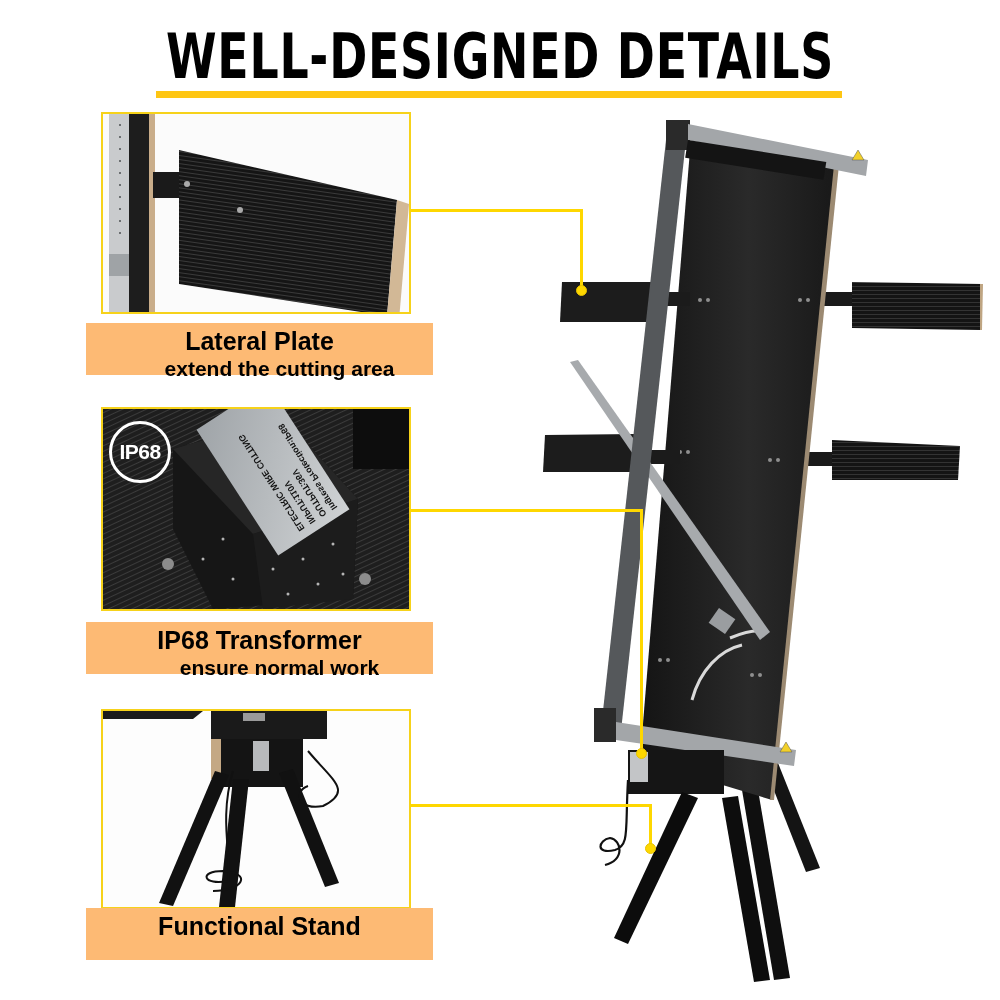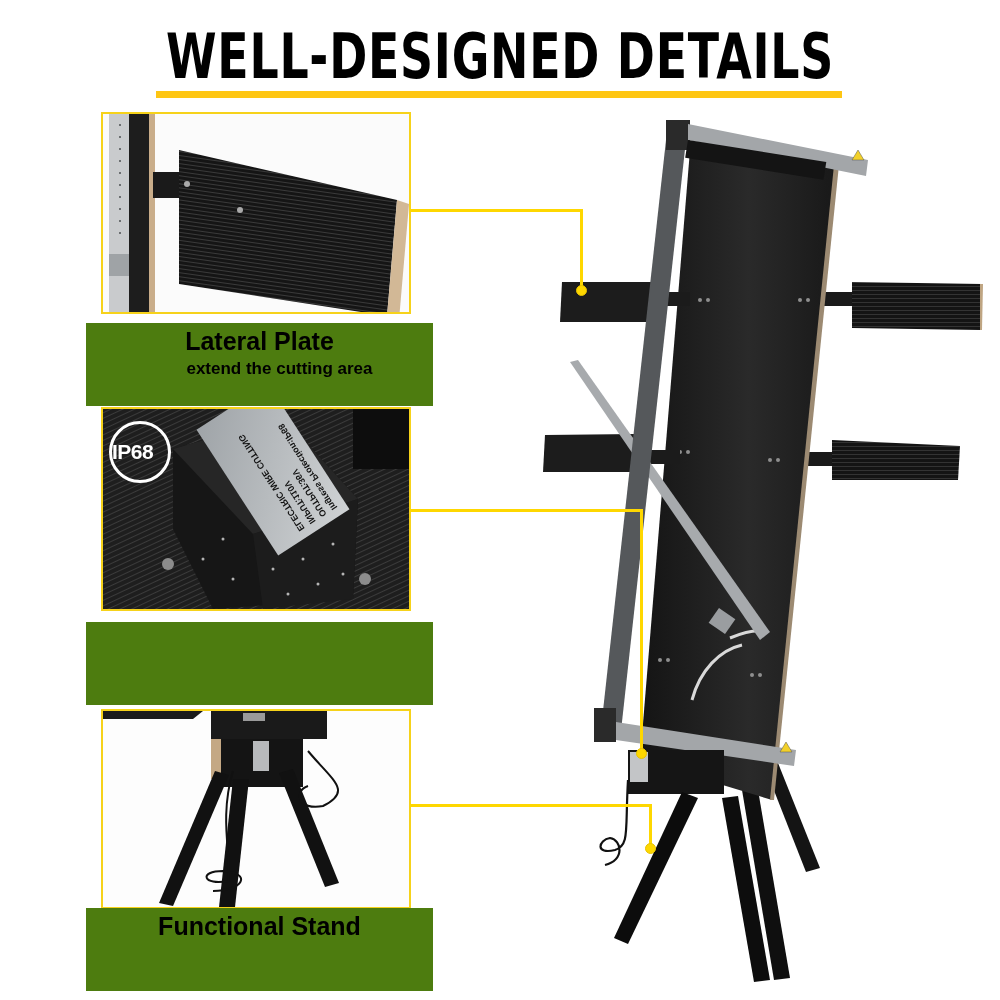--- a/index.html
+++ b/index.html
@@ -17,36 +17,36 @@
     .title-bar {
       position: absolute; left: 156px; top: 91px; width: 686px; height: 7px;
       background: #fec613;
     }
 
     .frame {
       position: absolute; left: 101px; width: 310px;
       border: 2px solid #f6d21a; overflow: hidden; background: #fff;
     }
     .caption {
-      position: absolute; left: 86px; width: 347px; height: 83px;
-      background: #4d7c0f; text-align: center; color: #000;
+      position: absolute; left: 86px; width: 347px; height: 52px;
+      background: #fdba74; text-align: center; color: #000;
     }
     .caption .c1 { font-weight: bold; font-size: 25px; line-height: 28px; padding-top: 4px; }
-    .caption .c2 { font-weight: bold; font-size: 17px; line-height: 27px; margin-left: 40px; }
+    .caption .c2 { font-weight: bold; font-size: 21px; line-height: 27px; margin-left: 40px; }
 
     .leader { position: absolute; background: #fed700; }
     .dot {
       position: absolute; width: 11px; height: 11px; border-radius: 50%;
       background: #fed700; border: 1px solid #e8c300;
     }
 
     .ip-badge {
       position: absolute; left: 6px; top: 12px; width: 62px; height: 62px;
       border: 3px solid #fff; border-radius: 50%;
-      color: #fff; font-weight: bold; font-size: 21px; line-height: 56px; text-align: left;
+      color: #fff; font-weight: bold; font-size: 21px; line-height: 56px; text-align: center;
       letter-spacing: -0.5px;
     }
     .label-plate {
       position: absolute; left: 95px; top: 18px; width: 150px; height: 85px;
       background: linear-gradient(135deg, #cfd2d4, #9fa4a8);
       transform: rotate(57deg) scaleX(-1);
       font-size: 9px; font-weight: bold; color: #111; line-height: 13px;
       padding: 6px 8px; text-align: left;
     }
 
@@ -128,20 +128,22 @@
   </svg>
   <div class="label-plate">
     <div>Ingress Protection:IP68</div>
     <div>OUTPUT:36V</div>
     <div>INPUT:110V</div>
     <div>ELECTRIC WIRE CUTTING</div>
   </div>
   <div class="ip-badge">IP68</div>
 </div>
 <div class="caption" style="top:622px;">
+  <div class="c1">IP68 Transformer</div>
+  <div class="c2">ensure normal work</div>
 </div>
 
 <div class="frame" style="top:709px; height:200px;">
   <svg width="306" height="196" viewBox="0 0 306 196">
     <rect width="306" height="196" fill="#fdfdfd"></rect>
     <polygon points="0,0 100,0 90,8 0,8" fill="#1b1b1b"></polygon>
     <rect x="108" y="0" width="116" height="28" fill="#1a1a1a"></rect>
     <rect x="140" y="2" width="22" height="8" fill="#9a9a9a"></rect>
     <rect x="108" y="28" width="10" height="40" fill="#c4a884"></rect>
     <rect x="118" y="28" width="82" height="48" fill="#141414"></rect>

